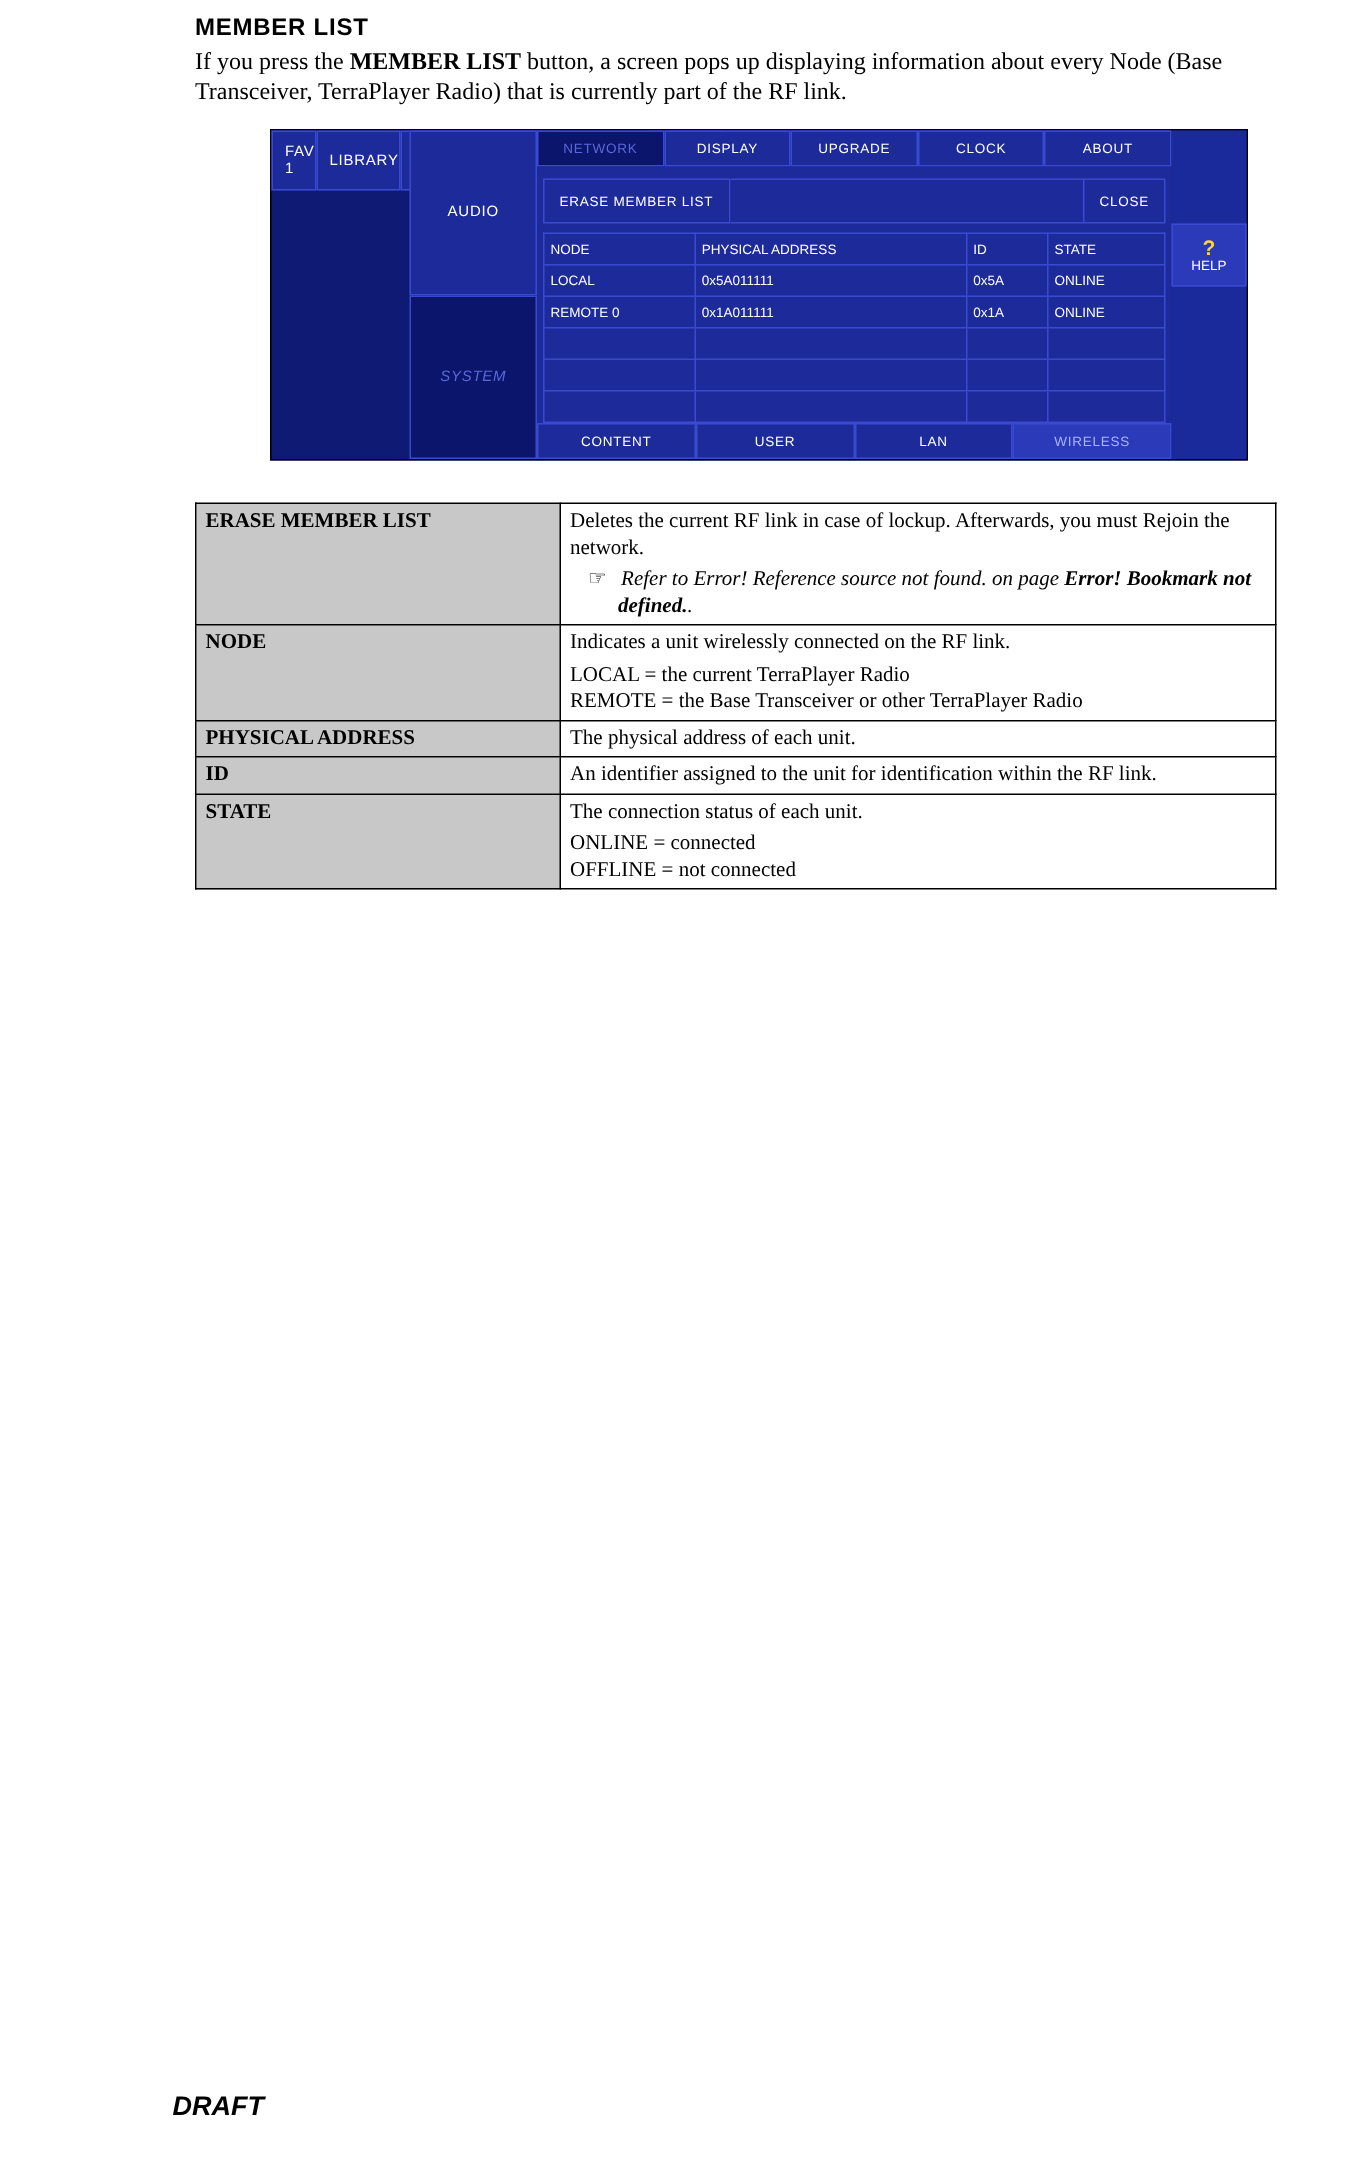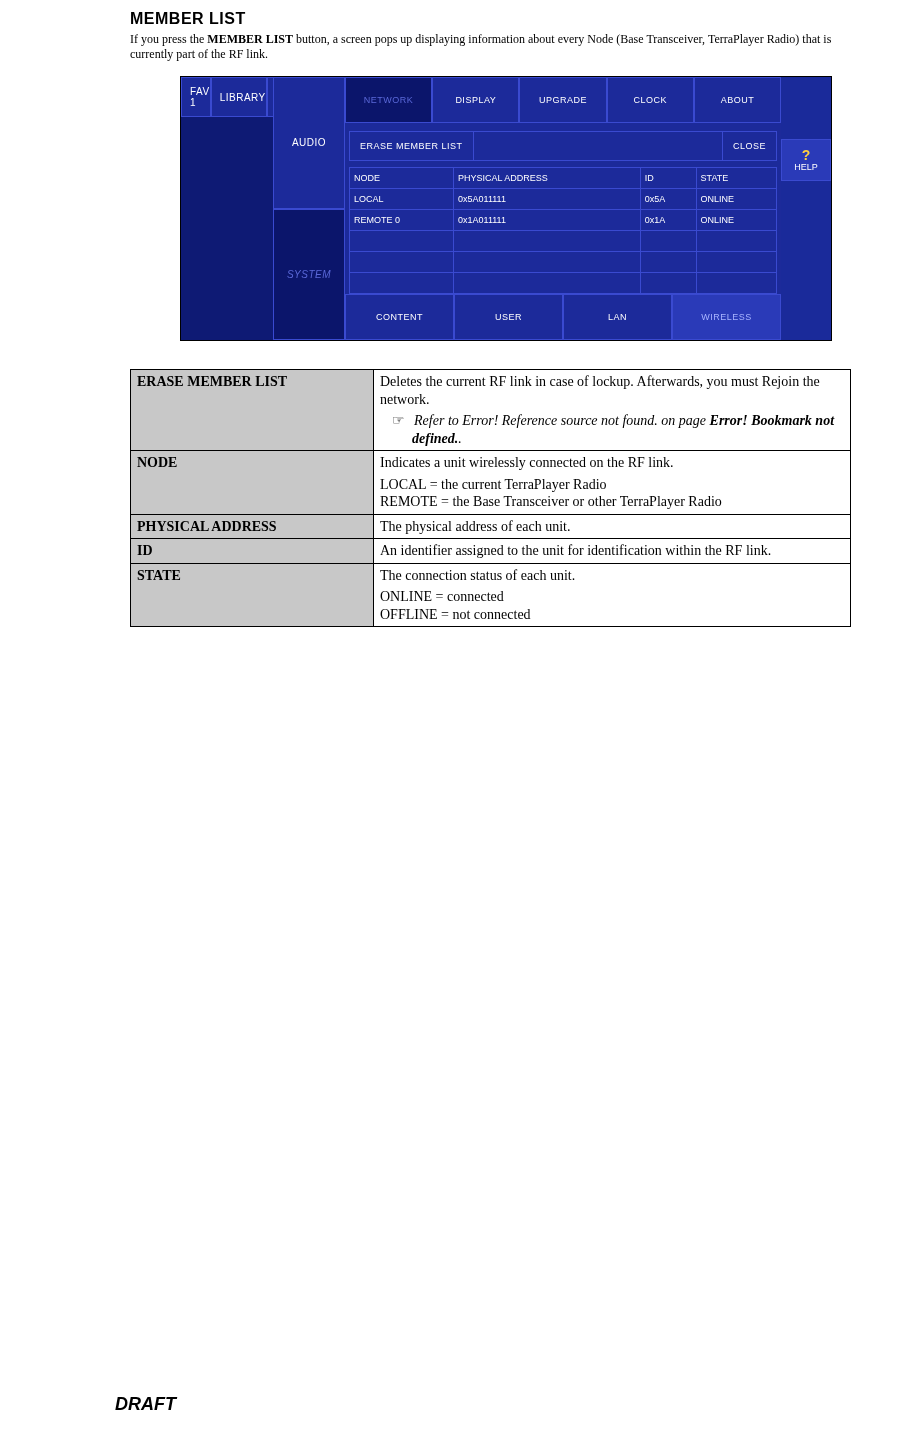--- a/index.html
+++ b/index.html
@@ -17,21 +17,21 @@
     padding: 10px 60px 0 130px;
   }
   h1.section-title {
     font-family: Arial, Helvetica, sans-serif;
     font-weight: 900;
     font-size: 16px;
     margin: 0 0 4px 0;
     letter-spacing: 0.5px;
   }
   p.intro {
-    font-size: 12px;
+    font-size: 16px;
     margin: 0 0 14px 0;
     line-height: 1.25;
   }
   p.intro b { font-weight: bold; }
 
   
   .ui {
     margin-left: 50px;
     width: 650px;
     border: 1px solid #000;
@@ -39,21 +39,21 @@
     font-family: Arial, Helvetica, sans-serif;
     font-size: 10px;
     color: #fff;
     background: #0e1a74;
   }
   .col-left {
     width: 92px;
     display: flex;
   }
   .col-mid {
-    width: 72px;
+    width: 85px;
     display: flex;
     flex-direction: column;
   }
   .col-main {
     flex: 1;
     display: flex;
     flex-direction: column;
     background: #1a2a9a;
   }
   .col-help {
@@ -80,21 +80,21 @@
     background: #1c2a9a;
     display: flex;
     align-items: center;
     justify-content: center;
     letter-spacing: 0.5px;
     box-sizing: border-box;
   }
   .mid-btn.dark { background: #0b156b; color: #5a68d8; font-style: italic; }
   .top-tabs, .bot-tabs {
     display: flex;
-    height: 46px;
+    height: 24px;
   }
   .tab {
     flex: 1;
     border: 1px solid #3a4ad0;
     background: #1c2a9a;
     display: flex;
     align-items: center;
     justify-content: center;
     letter-spacing: 0.5px;
     box-sizing: border-box;

